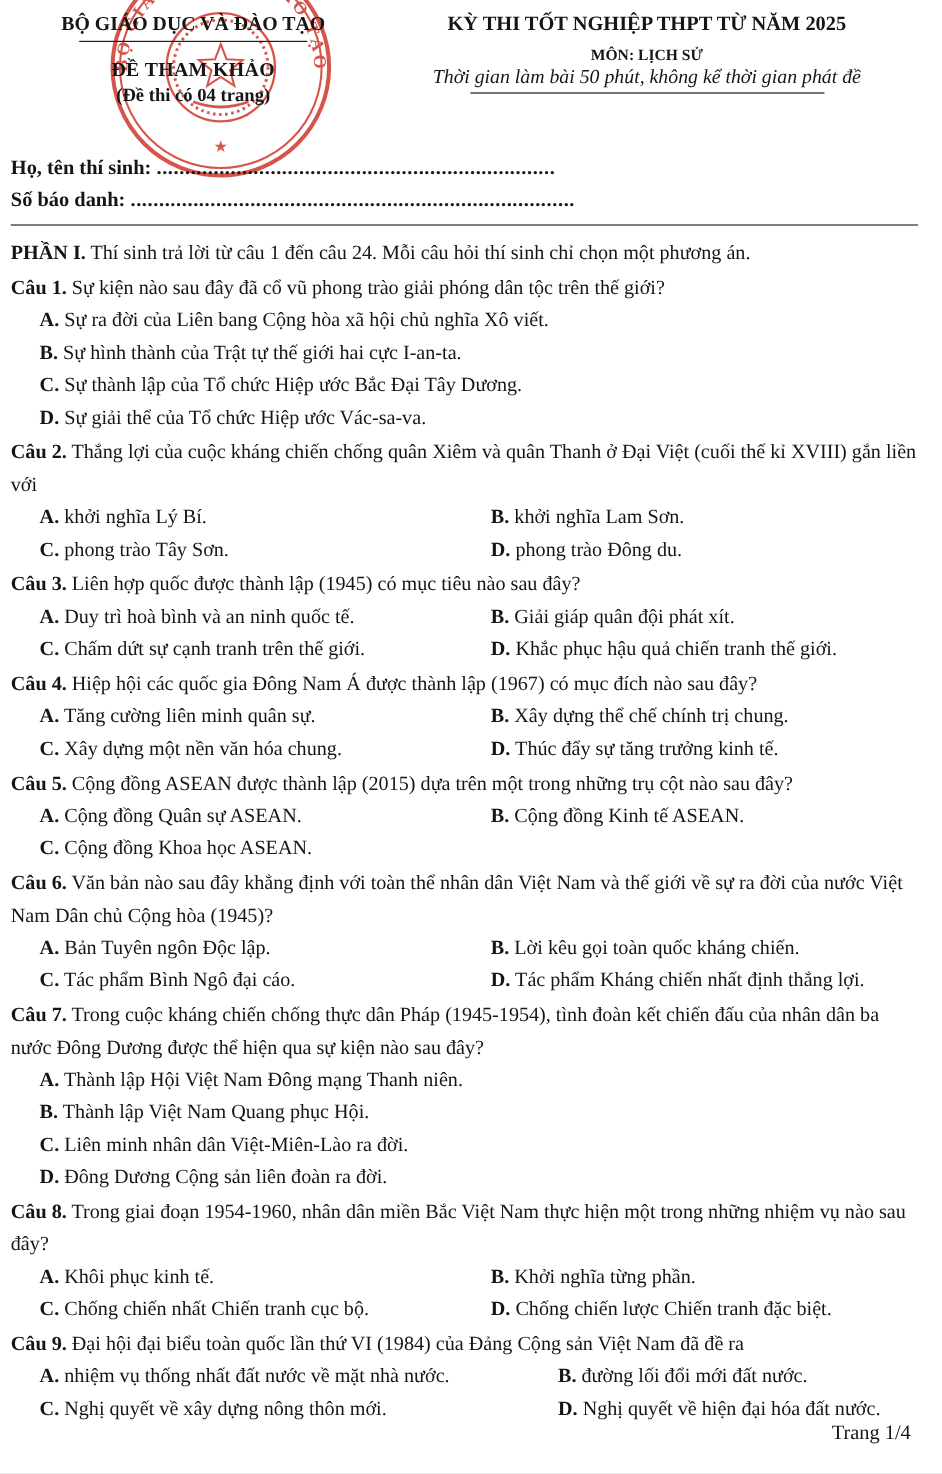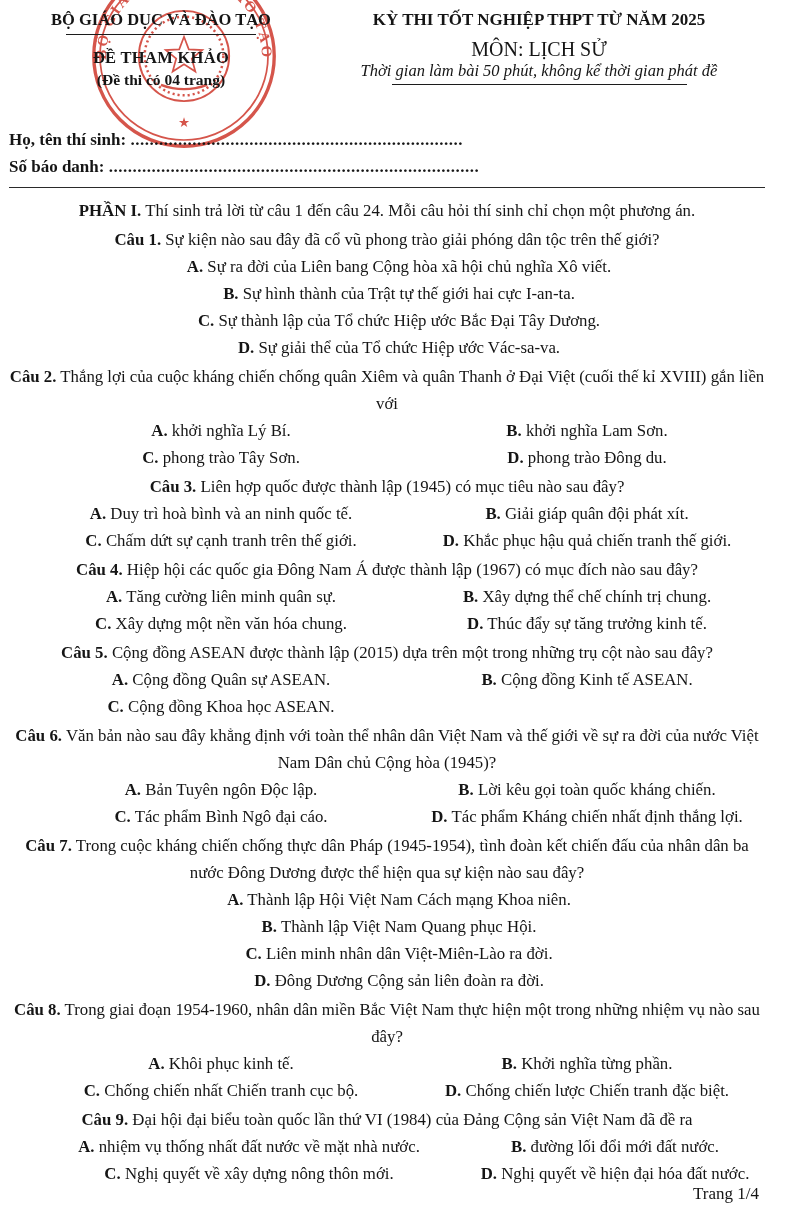--- a/index.html
+++ b/index.html
@@ -15,31 +15,31 @@
   }
   
   .header{display:flex;position:relative;z-index:2;}
   .h-left{width:304px;text-align:center;}
   .h-right{flex:1;text-align:center;}
   .h-org{font-weight:bold;font-size:16.5px;white-space:nowrap;}
   .h-rule{width:190px;border-bottom:1.6px solid #1c1c1c;margin:4px auto 0;}
   .h-doc{font-weight:bold;font-size:16.5px;margin-top:13px;letter-spacing:.3px;}
   .h-pages{font-weight:bold;font-size:15.5px;margin-top:3px;}
   .h-exam{font-weight:bold;font-size:17px;white-space:nowrap;text-align:center;}
-  .h-subject{font-weight:normal;font-size:20px;margin-top:8px;}
+  .h-subject{font-weight:bold;font-size:13px;margin-top:8px;}
   .h-duration{font-style:italic;font-size:16.5px;white-space:nowrap;}
   .h-durule{width:295px;border-bottom:1.6px solid #1c1c1c;margin:3px auto 0;}
   
   .stamp{position:absolute;left:88px;top:-40px;width:192px;height:192px;opacity:.86;z-index:1;}
   
   .candidate{margin-top:37px;font-weight:bold;font-size:17px;line-height:27px;position:relative;z-index:2;}
   .dots{font-weight:bold;letter-spacing:.5px;}
   .divider{border-bottom:1.4px solid #2a2a2a;margin-top:7px;}
   
-  .bodytext{font-size:16.8px;line-height:27px;text-align:center;}
+  .bodytext{font-size:16.8px;line-height:27px;}
   .part{margin-top:9px;}
   p{margin:0;}
   b.lbl{font-weight:bold;}
   .q{margin-top:2px;}
   .opt{white-space:nowrap;}
   .opts1 .opt{padding-left:24px;}
   .optgrid{display:grid;grid-template-columns:376px 1fr;padding-left:24px;}
   .optgrid.wide{grid-template-columns:432px 1fr;}
   .footer{position:absolute;right:26px;top:1184px;font-size:17px;}
 </style>
@@ -151,21 +151,21 @@
         <div class="opt"><b class="lbl">A.</b> <span>Bản Tuyên ngôn Độc lập.</span></div>
         <div class="opt"><b class="lbl">B.</b> <span>Lời kêu gọi toàn quốc kháng chiến.</span></div>
         <div class="opt"><b class="lbl">C.</b> <span>Tác phẩm Bình Ngô đại cáo.</span></div>
         <div class="opt"><b class="lbl">D.</b> <span>Tác phẩm Kháng chiến nhất định thắng lợi.</span></div>
       </div>
     </div>
 
     <div class="qblock">
       <p class="q"><b class="lbl">Câu 7.</b> <span>Trong cuộc kháng chiến chống thực dân Pháp (1945-1954), tình đoàn kết chiến đấu của nhân dân ba nước Đông Dương được thể hiện qua sự kiện nào sau đây?</span></p>
       <div class="opts1">
-        <div class="opt"><b class="lbl">A.</b> <span>Thành lập Hội Việt Nam Cách mạng Khoa niên.</span></div>
+        <div class="opt"><b class="lbl">A.</b> <span>Thành lập Hội Việt Nam Đông mạng Thanh niên.</span></div>
         <div class="opt"><b class="lbl">B.</b> <span>Thành lập Việt Nam Quang phục Hội.</span></div>
         <div class="opt"><b class="lbl">C.</b> <span>Liên minh nhân dân Việt-Miên-Lào ra đời.</span></div>
         <div class="opt"><b class="lbl">D.</b> <span>Đông Dương Cộng sản liên đoàn ra đời.</span></div>
       </div>
     </div>
 
     <div class="qblock">
       <p class="q"><b class="lbl">Câu 8.</b> <span>Trong giai đoạn 1954-1960, nhân dân miền Bắc Việt Nam thực hiện một trong những nhiệm vụ nào sau đây?</span></p>
       <div class="optgrid">
         <div class="opt"><b class="lbl">A.</b> <span>Khôi phục kinh tế.</span></div>

